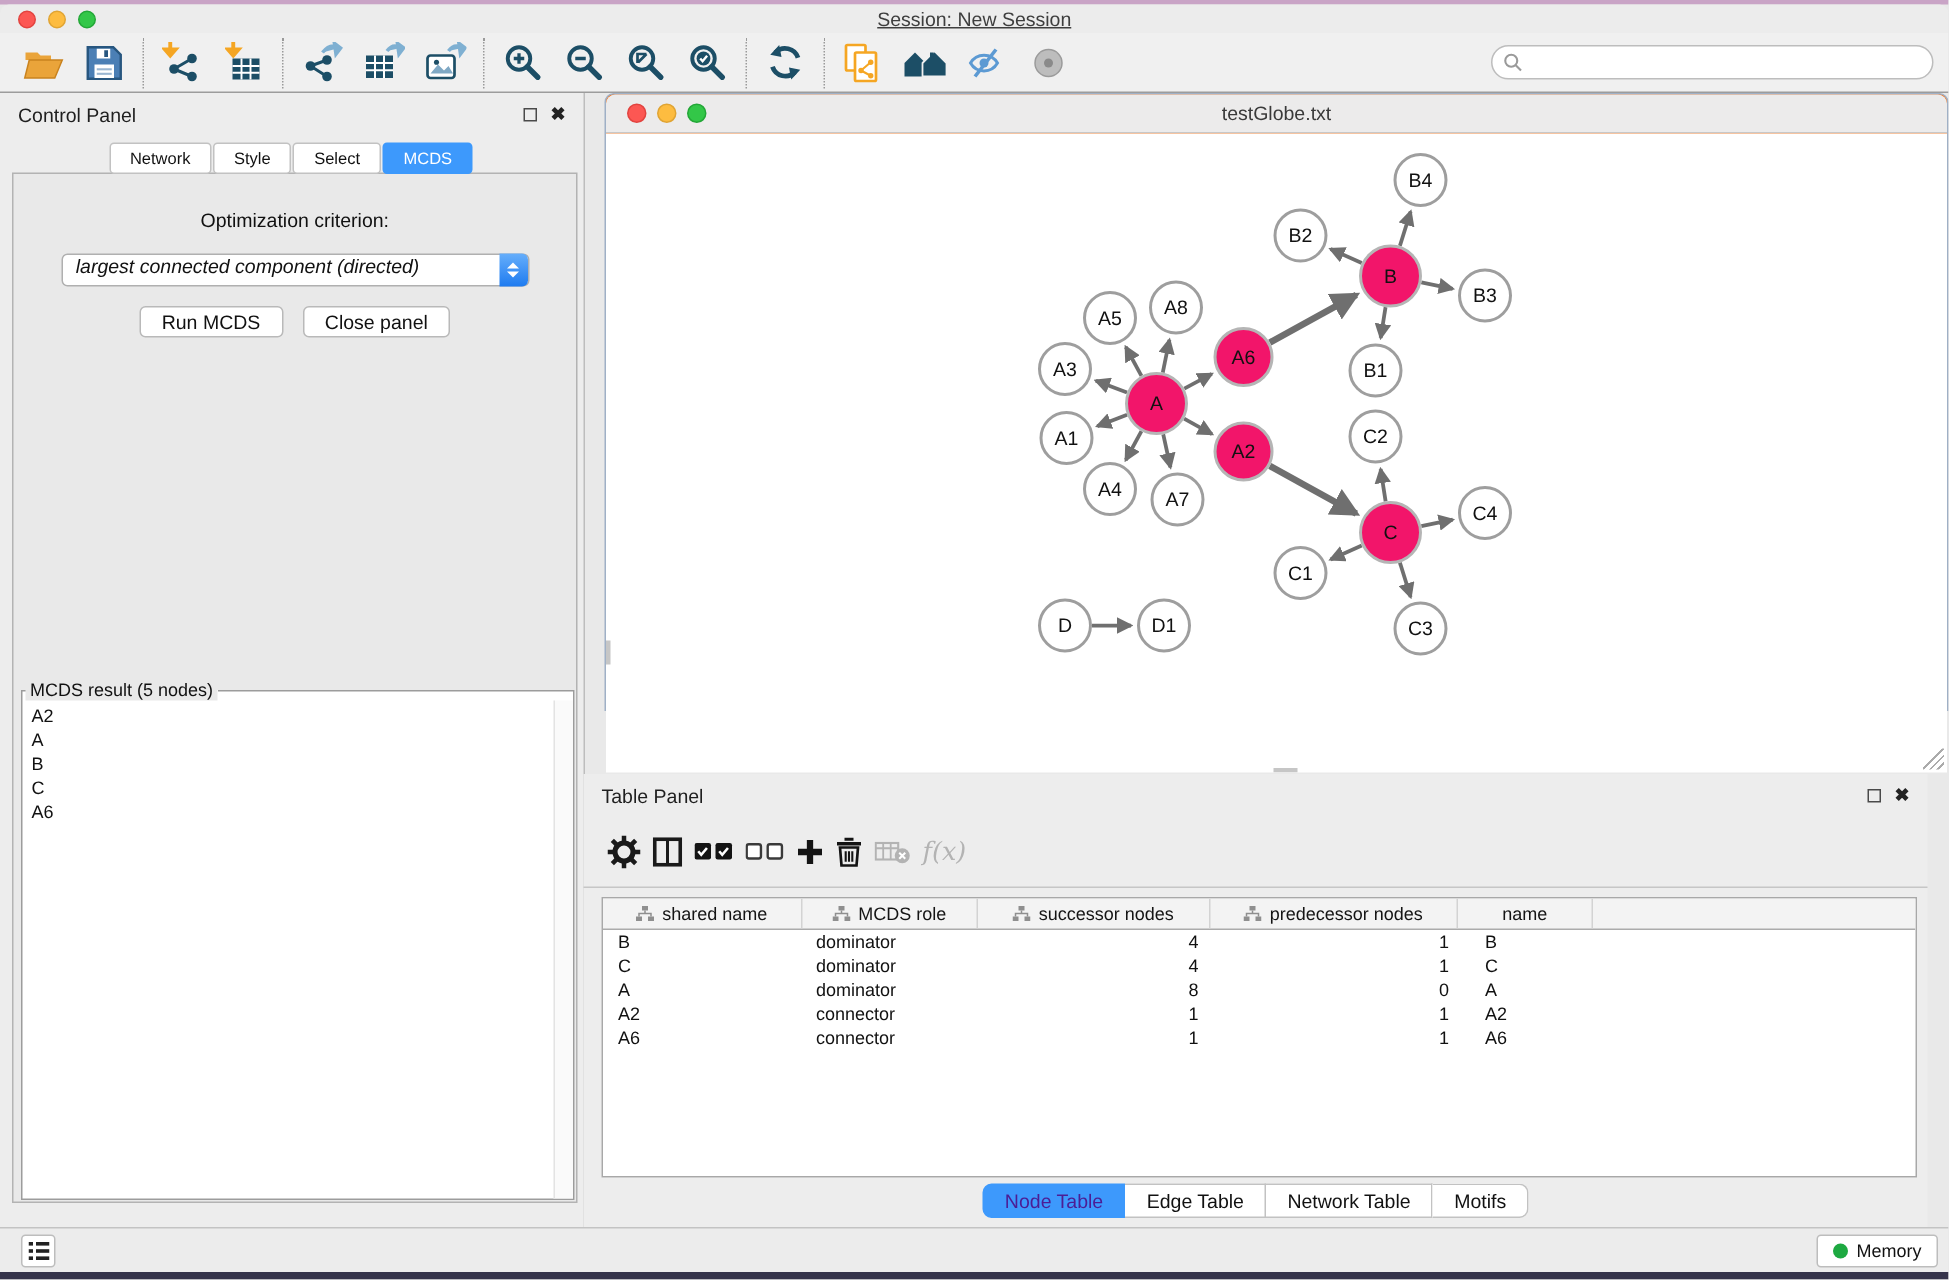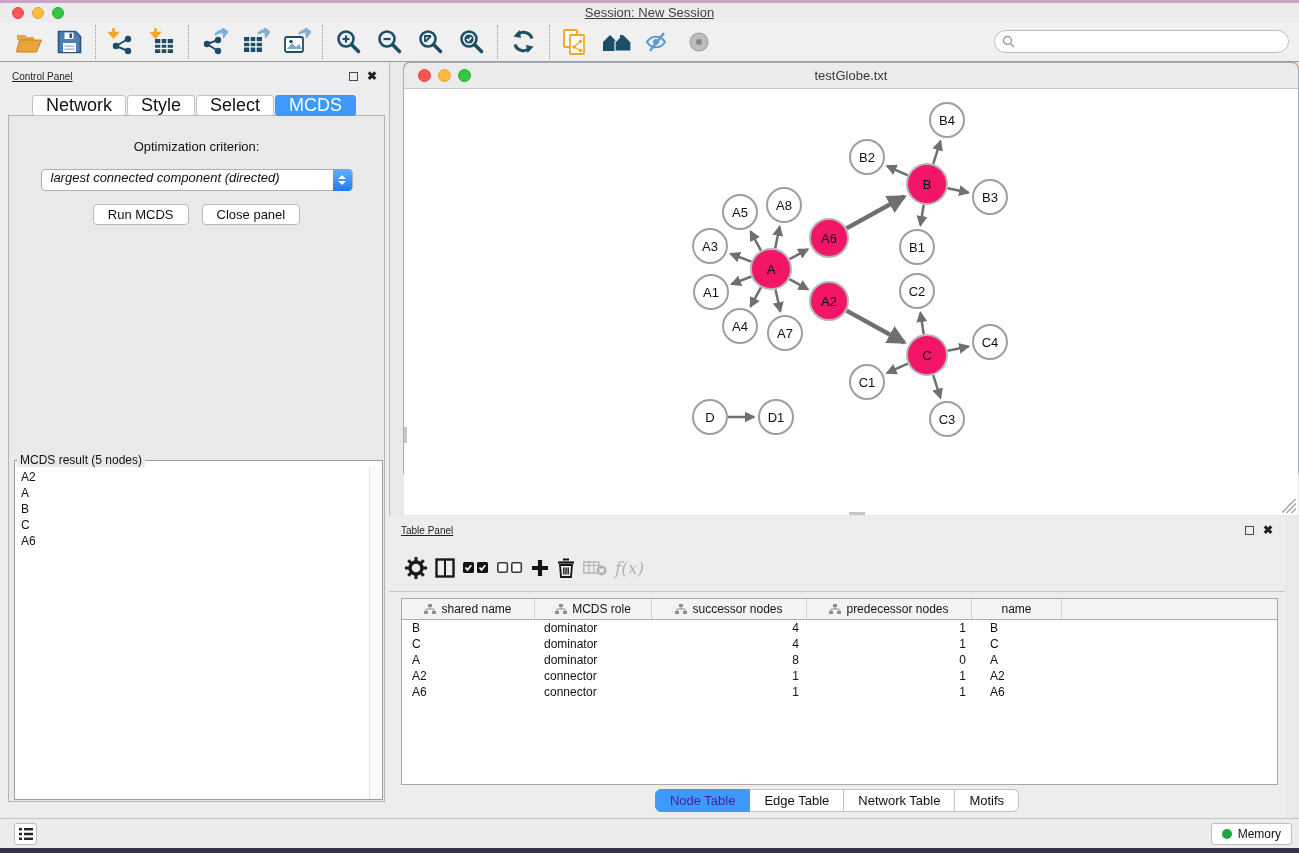--- a/index.html
+++ b/index.html
@@ -23,27 +23,27 @@
   .tb-btn { width:41px; height:34px; display:flex; align-items:center; justify-content:center; }
   .tb-sep { width:1px; height:34px; border-left:1px dotted #9a9a9a; margin:0 5px; }
   .search-wrap { margin-left:auto; margin-right:10px; width:295px; height:23px; background:#fff;
                  border:1px solid #bdbdbd; border-radius:12px; display:flex; align-items:center; padding-left:7px; }
   .search-wrap input { border:none; outline:none; flex:1; height:19px; font-size:12px; background:transparent; }
 
   
   .control-panel { position:absolute; left:0; top:62px; width:390px; height:756px; background:#ededed;
                    border-right:1px solid #bdbdbd; }
   .panel-head { height:28px; display:flex; align-items:center; padding:0 12px; }
-  .panel-head .ph-title { font-size:10px; color:#1f1f1f;text-decoration:underline; }
+  .panel-head .ph-title { font-size:13px; color:#1f1f1f; }
   .panel-icons { margin-left:auto; display:flex; align-items:center; gap:9px; }
   .float-ico { width:9px; height:9px; border:1.5px solid #4a4a4a; display:inline-block; }
   .close-ico { font-size:12px; font-weight:bold; color:#222; line-height:1; }
 
   .cp-tabs { position:absolute; left:0; top:33px; width:100%; display:flex; justify-content:center; z-index:2; }
-  .cp-tab { height:21px; padding:6px 13px; background:#fff; border:1px solid #c2c2c2; font-size:18px;
+  .cp-tab { height:21px; padding:6px 13px; background:#fff; border:1px solid #c2c2c2; font-size:11px;
             color:#111; display:flex; align-items:center; margin-right:1px; border-radius:3px; }
   .cp-tab.active { background:#3d99fc; border-color:#3d99fc; color:#fff; }
 
   .cp-box { position:absolute; left:8px; top:53px; width:377px; height:687px; border:1px solid #b3b3b3; background:#e9e9e9; }
   .opt-label { text-align:center; margin-top:23px; font-size:13px; color:#111; }
   .opt-select { position:relative; margin:15px auto 0; width:312px; height:22px; background:#fff;
                 border:1px solid #b0b0b0; border-radius:4px; font-size:13px; color:#111;
                 display:flex; align-items:flex-start; padding-left:9px;font-style:italic; }
   .opt-spinner { position:absolute; right:0; top:-1px; width:19px; height:22px; border-radius:0 4px 4px 0;
                  background:linear-gradient(#66aefb,#1e7bf0); display:flex; flex-direction:column;

